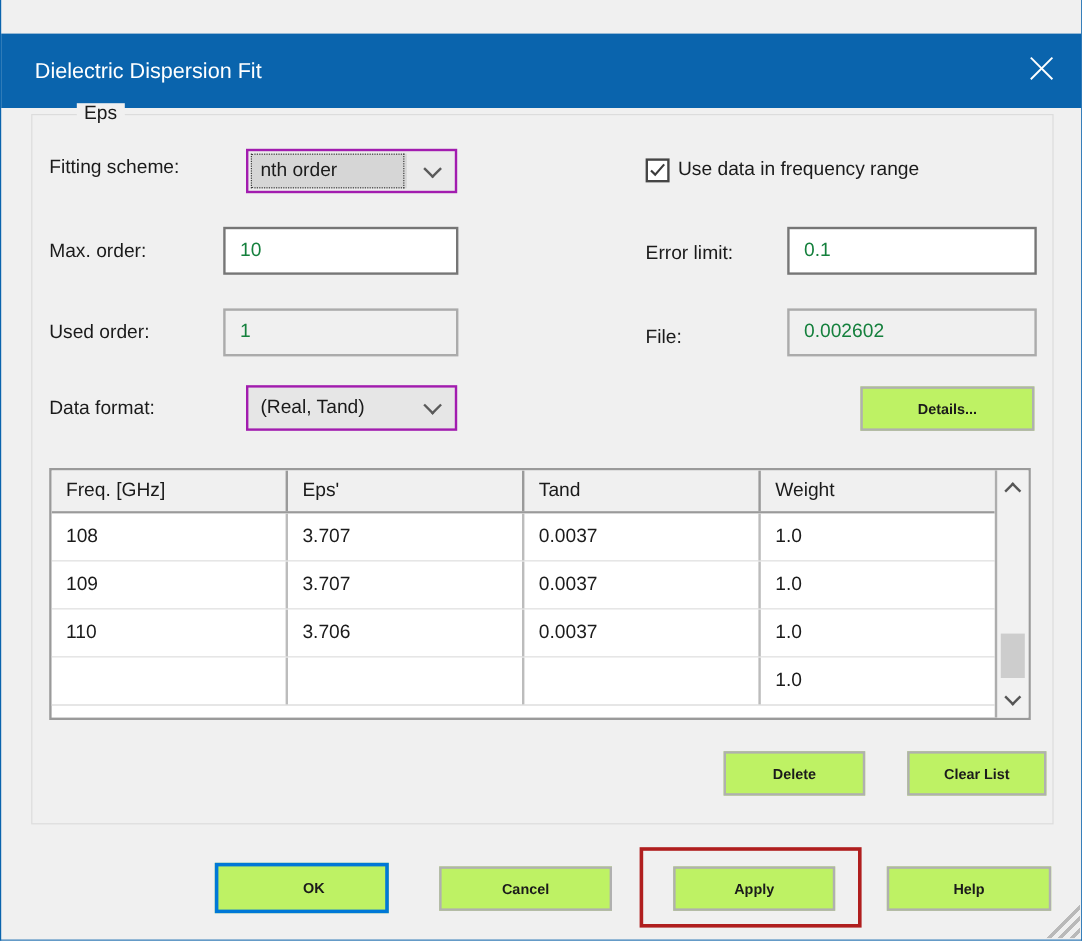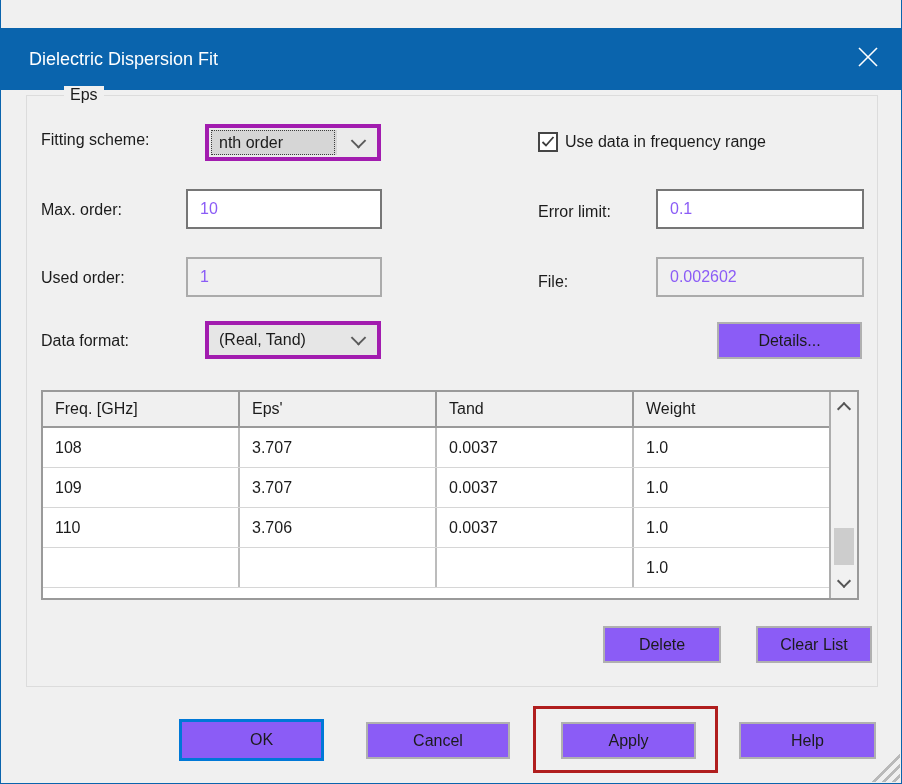--- a/index.html
+++ b/index.html
@@ -30,26 +30,26 @@
     border:1px solid #dcdcdc;
   }
   .groupbox .legend {
     position:absolute; left:37px; top:-10px; background:#f0f0f0; padding:0 6px; font-size:16px;
   }
   
   .lbl { position:absolute; height:24px; line-height:24px; white-space:nowrap; }
   
   .tinput {
     position:absolute; height:40px; border:2px solid #767676; background:#ffffff;
-    font-family:inherit; font-size:16px; color:#8b5cf6; padding:0 0 0 12px; outline:none;
+    font-family:inherit; font-size:16px; color:#15803d; padding:0 0 0 12px; outline:none;
   }
   .tinput.readonly { background:#f0f0f0; border-color:#ababab; }
   
   .combo {
-    position:absolute; border:4px solid #a21caf; background:#ebebeb; cursor:default;
+    position:absolute; border:2px solid #a21caf; background:#ebebeb; cursor:default;
   }
   .combo .sel-fill {
     position:absolute; left:2px; top:2px; bottom:2px; right:40px; background:#d6d6d6;
   }
   .combo .focus-dots {
     position:absolute; left:2px; top:2px; right:2px; bottom:2px; border:1px dotted #3c3c3c;
   }
   .combo .sel-text {
     position:absolute; left:10px; top:0; height:100%; display:flex; align-items:center; white-space:nowrap;
   }
@@ -59,23 +59,23 @@
     border-left:2px solid #5a5a5a; border-bottom:2px solid #5a5a5a;
     transform:translateY(-70%) rotate(-45deg);
   }
   
   .checkbox {
     position:absolute; left:537px; top:132px; width:20px; height:20px;
     border:2px solid #454545; background:#ffffff; cursor:pointer;
   }
   
   .btn {
-    position:absolute; height:37px; background:#8b5cf6; border:2px solid #b0b0b0;
+    position:absolute; height:37px; background:#bef264; border:2px solid #b0b0b0;
     display:flex; align-items:center; justify-content:center;
-    font-size:16px; cursor:pointer; white-space:nowrap;
+    font-size:12px; cursor:pointer; white-space:nowrap;font-weight:bold;
   }
   .btn-ok { border:3px solid #0078d7; height:42px; }
   
   .gridtable {
     position:absolute; left:40px; top:390px; width:818px; height:210px;
     border:2px solid #9a9a9a; background:#ffffff; display:flex;
   }
   .grid-content { flex:1; display:flex; flex-direction:column; overflow:hidden; }
   .thead { display:flex; height:36px; background:#f0f0f0; border-bottom:2px solid #9a9a9a; }
   .thcell {

